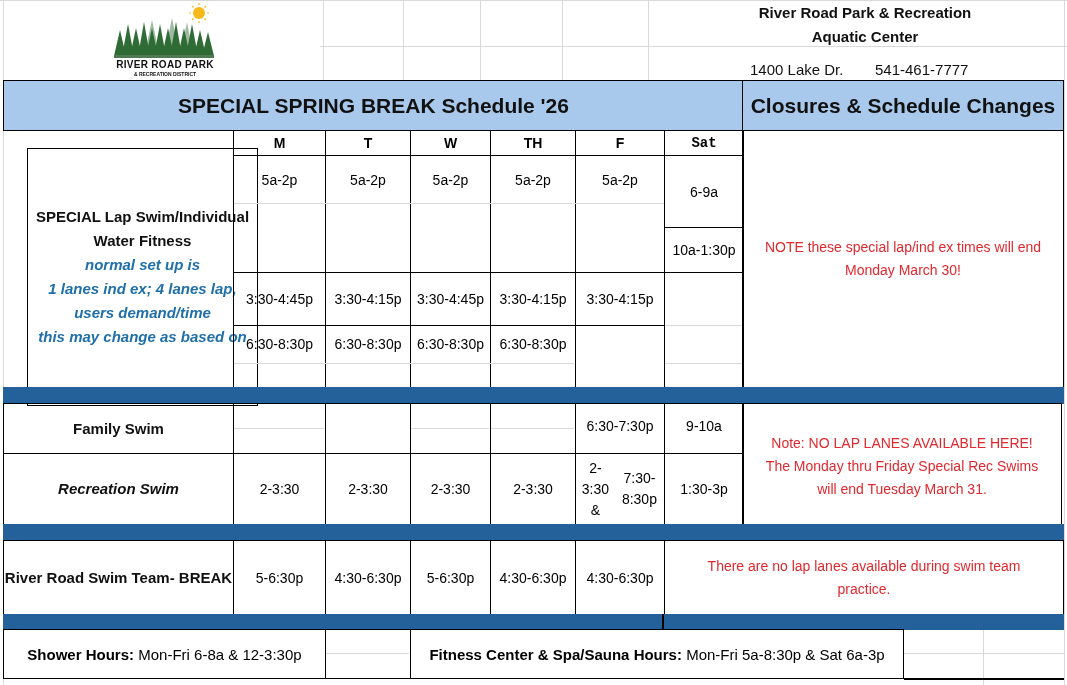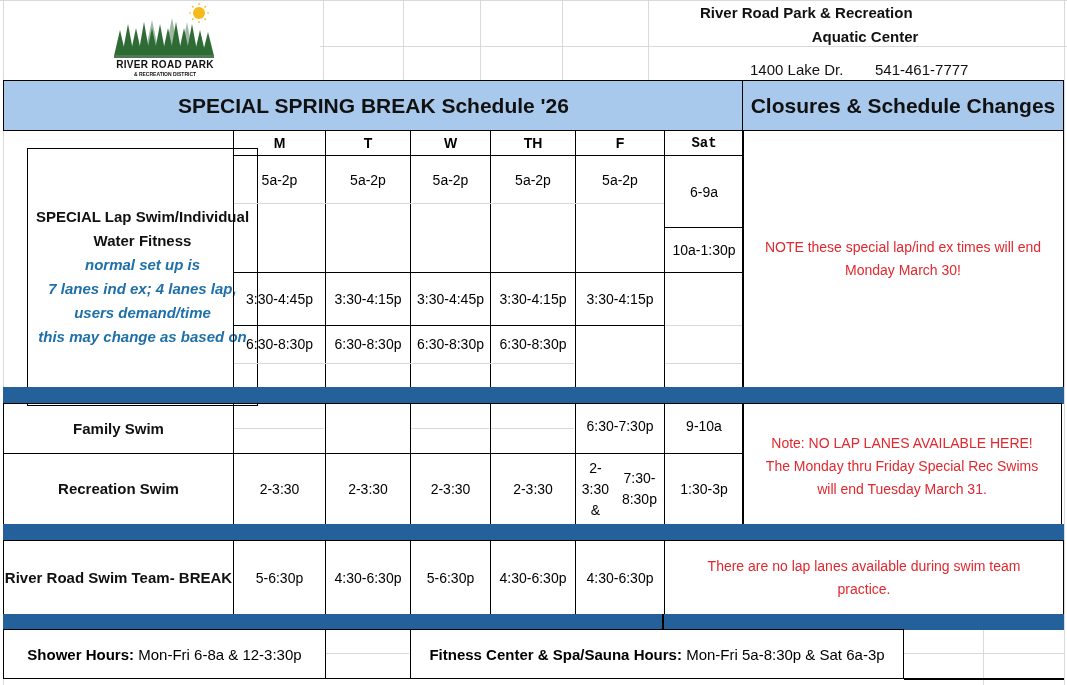--- a/index.html
+++ b/index.html
@@ -60,36 +60,36 @@
       <polygon points="80,22 74,54 86,54"></polygon>
         <polygon points="88,28 82,54 94,54"></polygon>
         <polygon points="96,30 90,54 102,54"></polygon>
     </g>
     <rect x="2" y="53" width="100" height="3" fill="#4d7a52"></rect>
   </svg>
   <div style="position:absolute;left:0;top:57px;width:106px;text-align:center;font-weight:bold;font-size:10px;letter-spacing:0.3px;color:#111;">RIVER ROAD PARK</div>
   <div style="position:absolute;left:0;top:69px;width:106px;text-align:center;font-weight:bold;font-size:5px;color:#111;">&amp; RECREATION DISTRICT</div>
 </div>
 
-<div class="abs org" style="left:700px;top:4px;width:330px;">River Road Park &amp; Recreation</div>
+<div class="abs org" style="left:700px;top:4px;width:330px;text-align:center;">River Road Park &amp; Recreation</div>
 <div class="abs org" style="left:700px;top:28px;width:330px;text-align:center;">Aquatic Center</div>
 <div class="abs" style="left:750px;top:61px;font-size:15px;color:#111;">1400 Lake Dr.</div>
 <div class="abs" style="left:875px;top:61px;font-size:15px;color:#111;">541-461-7777</div>
 
 <div class="hdr" style="left:3px;top:80px;width:741px;height:51px;">
   <span>SPECIAL SPRING BREAK Schedule '26</span>
 </div>
 <div class="hdr" style="left:742px;top:80px;width:322px;height:51px;">
   <span>Closures &amp; Schedule Changes</span>
 </div>
 
 <div class="cell bk" style="left:3px;top:148px;width:231px;height:258px;flex-direction:column;margin-left:24px;">
   <div class="lbl" style="width:220px;">SPECIAL Lap Swim/Individual Water Fitness</div>
   <div class="lbl blue">normal set up is</div>
-  <div class="lbl blue">7 lanes ind ex;  4 lanes lap,</div>
+  <div class="lbl blue">1 lanes ind ex;  4 lanes lap,</div>
   <div class="lbl blue">users demand/time</div>
   <div class="lbl blue">this may change as based on</div>
 </div>
 
 <div class="cell bk day" style="left:233px;top:130px;width:93px;height:26px;">M</div>
 <div class="cell bk day" style="left:325px;top:130px;width:86px;height:26px;">T</div>
 <div class="cell bk day" style="left:410px;top:130px;width:81px;height:26px;">W</div>
 <div class="cell bk day" style="left:490px;top:130px;width:86px;height:26px;">TH</div>
 <div class="cell bk day" style="left:575px;top:130px;width:90px;height:26px;">F</div>
 <div class="cell bk day" style="left:664px;top:130px;width:80px;height:26px;font-family:Liberation Mono, monospace;">Sat</div>
@@ -148,21 +148,21 @@
 <div class="abs bk" style="left:233px;top:403px;width:93px;height:51px;"></div>
 <div class="abs bk" style="left:325px;top:403px;width:86px;height:51px;"></div>
 <div class="abs bk" style="left:410px;top:403px;width:81px;height:51px;"></div>
 <div class="abs bk" style="left:490px;top:403px;width:86px;height:51px;"></div>
 <div class="gl" style="left:234px;top:428px;width:90px;height:1px;"></div>
 <div class="gl" style="left:411px;top:428px;width:78px;height:1px;"></div>
 <div class="gl" style="left:491px;top:428px;width:83px;height:1px;"></div>
 <div class="cell bk" style="left:575px;top:403px;width:90px;height:51px;align-items:flex-start;padding-top:14px;">6:30-7:30p</div>
 <div class="cell bk" style="left:664px;top:403px;width:80px;height:51px;align-items:flex-start;padding-top:14px;">9-10a</div>
 
-<div class="cell bk lbl" style="left:3px;top:453px;width:231px;height:72px;">Recreation Swim</div>
+<div class="cell bk lbl" style="left:3px;top:453px;width:231px;height:72px;font-style:italic;">Recreation Swim</div>
 <div class="cell bk" style="left:233px;top:453px;width:93px;height:72px;">2-3:30</div>
 <div class="cell bk" style="left:325px;top:453px;width:86px;height:72px;">2-3:30</div>
 <div class="cell bk" style="left:410px;top:453px;width:81px;height:72px;">2-3:30</div>
 <div class="cell bk" style="left:490px;top:453px;width:86px;height:72px;">2-3:30</div>
 <div class="cell bk" style="left:575px;top:453px;width:90px;height:72px;flex-direction:row;line-height:21px;">
   <span>2-3:30 &amp;</span>
   <span>7:30-8:30p</span>
 </div>
 <div class="cell bk" style="left:664px;top:453px;width:80px;height:72px;">1:30-3p</div>
 

